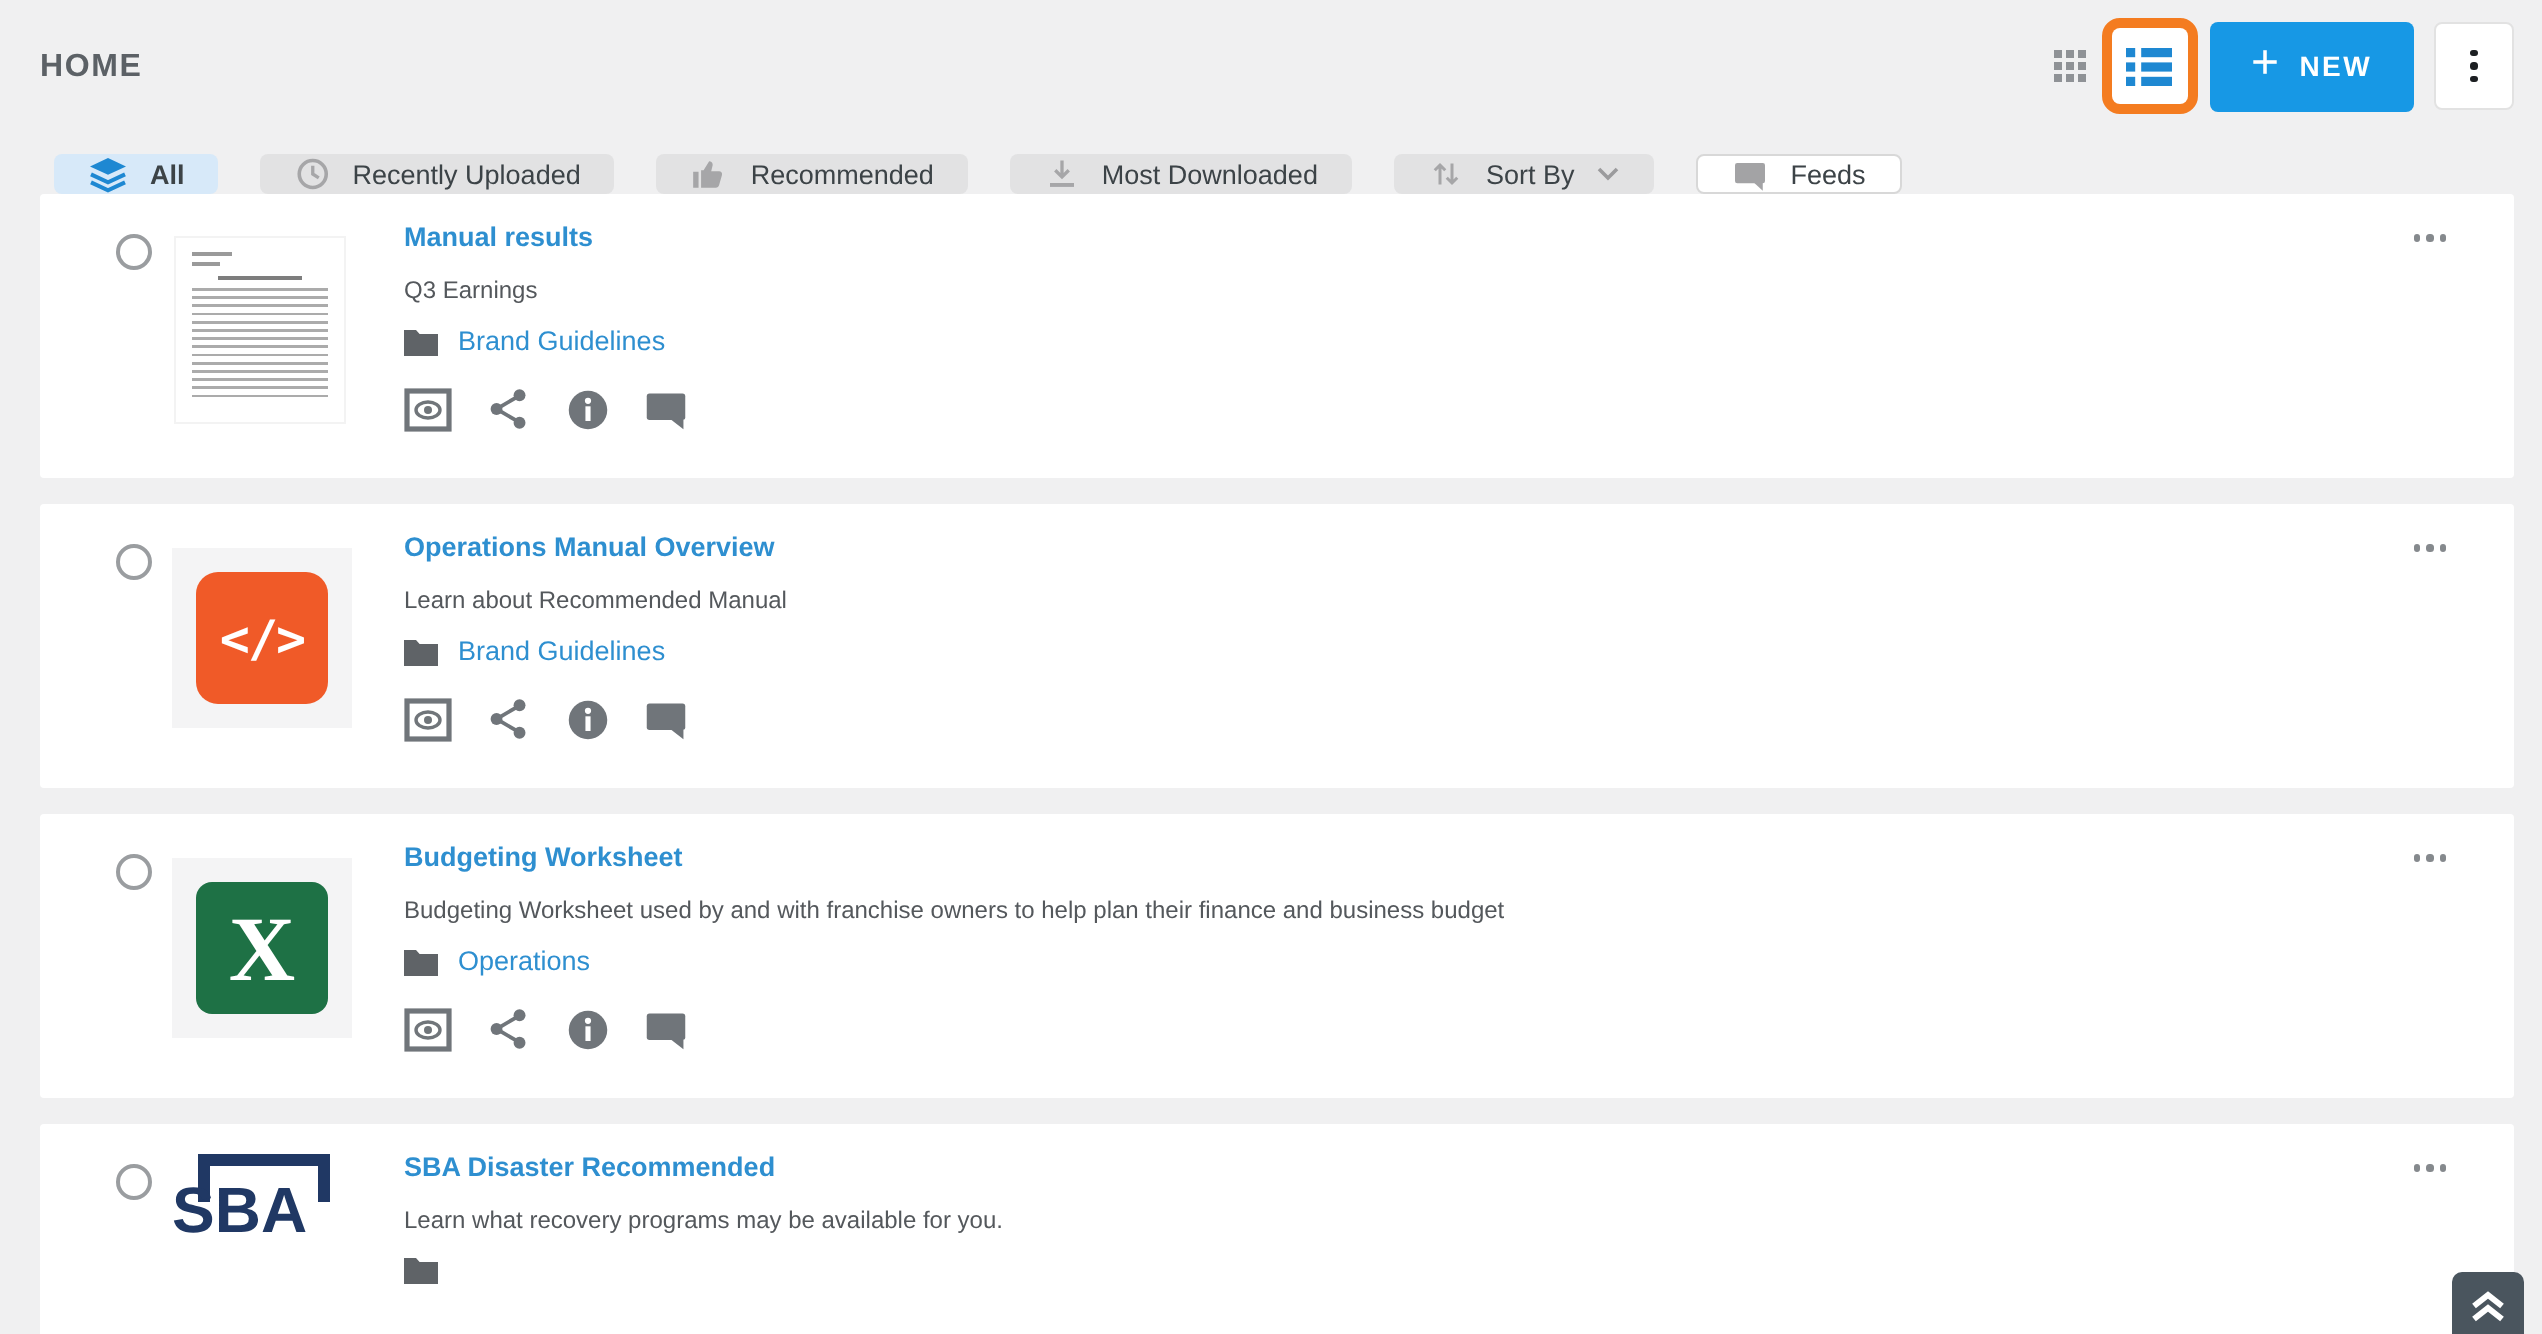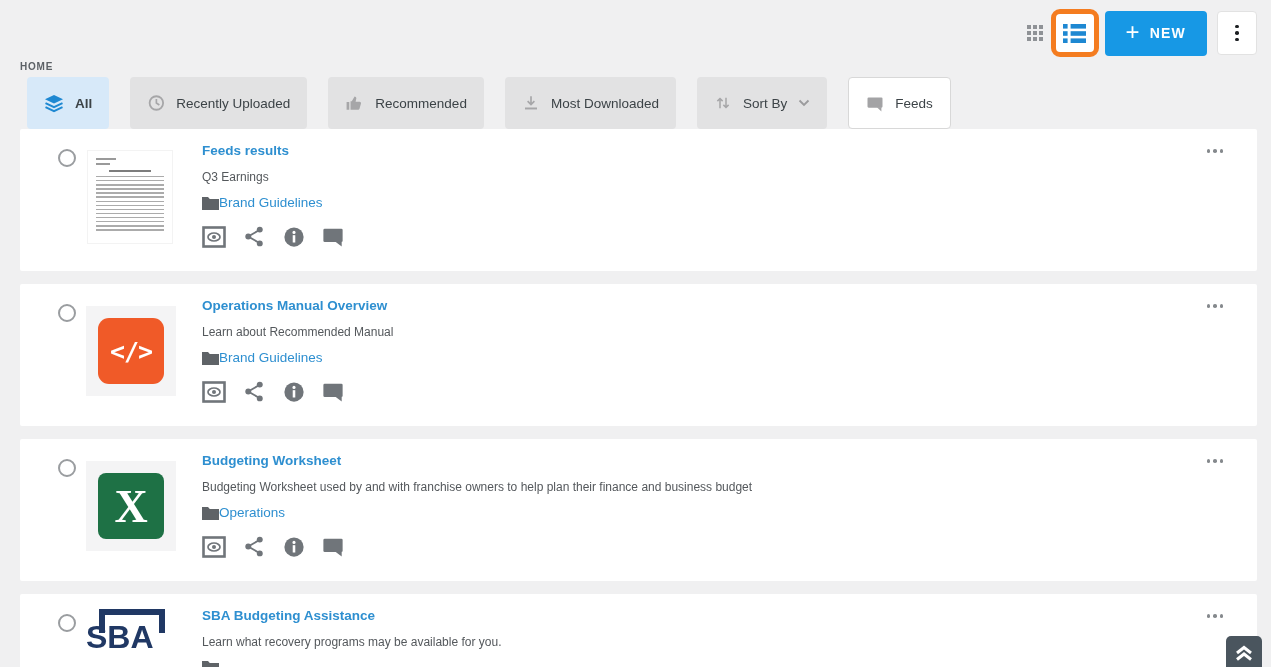--- a/index.html
+++ b/index.html
@@ -5,21 +5,21 @@
   * { margin:0; padding:0; box-sizing:border-box; }
   html,body { width:1271px; height:667px; overflow:hidden; }
   body {
     font-family:"Liberation Sans","DejaVu Sans",sans-serif;
     background:#f0f0f1; position:relative; color:#54585c;
   }
   
   .header { position:relative; height:66px; }
   .page-title {
     position:absolute; left:20px; top:25px;
-    font-size:10px; font-weight:bold; color:#5c6166; letter-spacing:.8px;margin-top:36px;
+    font-size:16px; font-weight:bold; color:#5c6166; letter-spacing:.8px;
   }
   .header-right {
     position:absolute; right:14px; top:8px; height:50px;
     display:flex; align-items:center;
   }
   .grid-icon {
     width:16px; height:16px; display:grid;
     grid-template-columns:repeat(3,4px); grid-template-rows:repeat(3,4px);
     gap:2px; margin-right:8px; cursor:pointer;
   }
@@ -41,21 +41,21 @@
   .new-btn .plus { font-size:24px; font-weight:400; line-height:1; margin-top:-3px; }
   .kebab-btn {
     width:40px; height:44px; background:#fff; border:1px solid #e2e2e2; border-radius:4px;
     display:flex; flex-direction:column; align-items:center; justify-content:center;
     gap:3px; cursor:pointer;
   }
   .kebab-btn i { width:3.5px; height:3.5px; border-radius:50%; background:#1c1f22; }
   
   .filters { display:flex; gap:21px; margin:11px 0 0 27px; }
   .fbtn {
-    height:52px; border:none; border-radius:4px; background:#e2e2e3;
+    height:20px; border:none; border-radius:4px; background:#e2e2e3;
     display:flex; align-items:center; gap:11px; padding:0 17px;
     font-size:13.5px; color:#3c4347; cursor:pointer; font-family:inherit;
   }
   .fbtn.active { background:#d7e9f9; }
   .fbtn.outline { background:#fff; border:1px solid #d8d8d8; }
   .fbtn svg { flex:0 0 auto; }
   
   .card {
     position:relative; background:#fff; border-radius:2px;
     margin:0 14px 13px 20px; height:142px;
@@ -85,21 +85,21 @@
   .sba-bracket { position:absolute; left:13px; top:0; width:66px; height:24px;
     border:6px solid #203864; border-bottom:none; }
   .sba-text { position:absolute; left:0; top:10px; font-size:32px; font-weight:bold;
     color:#203864; letter-spacing:0; font-family:"Liberation Sans",sans-serif; }
   
   .card-title {
     position:absolute; left:182px; top:14px; font-size:13.5px; font-weight:bold;
     color:#2e8fd0; text-decoration:none; cursor:pointer;
   }
   .card-sub { position:absolute; left:182px; top:41px; font-size:12px; color:#54585c; }
-  .folder-row { position:absolute; left:182px; top:66px; display:flex; align-items:center; }
+  .folder-row { position:absolute; left:182px; top:66px; display:flex; align-items:center; gap:10px; }
   .folder-link { font-size:13.5px; color:#2e8fd0; text-decoration:none; cursor:pointer; }
   .actions { position:absolute; left:182px; top:96px; display:flex; align-items:center; gap:17px; }
   .actions .act { cursor:pointer; display:flex; align-items:center; }
   .more-btn {
     position:absolute; right:30px; top:16px; display:flex; gap:3px; cursor:pointer; padding:4px;
   }
   .more-btn i { width:3.5px; height:3.5px; border-radius:50%; background:#85898d; }
   
   .scroll-top {
     position:fixed; right:9px; bottom:0; width:36px; height:31px;
@@ -218,21 +218,21 @@
 </div>
 
 <div class="card">
   <div class="radio"></div>
   <div class="thumb doc-page">
     <div class="doc-line w1"></div>
       <div class="doc-line w2"></div>
     <div class="doc-line center"></div>
     <div class="doc-body"></div>
   </div>
-  <a class="card-title">Feeds results</a>
+  <a class="card-title">Manual results</a>
   <div class="card-sub">Q3 Earnings</div>
   <div class="folder-row">
     <span style="display:flex;">
       <svg width="17" height="14" viewBox="0 0 17 14">
           <path d="M0 1h6l1.8 2H17v11H0z" fill="#5f6367"></path>
         </svg>
     </span>
     <a class="folder-link">Brand Guidelines</a>
   </div>
   <div class="actions">
@@ -375,21 +375,21 @@
       <i></i>
     </div>
 </div>
 
 <div class="card">
   <div class="radio"></div>
   <div class="thumb sba-logo">
     <div class="sba-bracket"></div>
     <div class="sba-text">SBA</div>
   </div>
-  <a class="card-title">SBA Budgeting Assistance</a>
+  <a class="card-title">SBA Disaster Recommended</a>
   <div class="card-sub">Learn what recovery programs may be available for you.</div>
   <div class="folder-row">
     <span style="display:flex;">
       <svg width="17" height="14" viewBox="0 0 17 14">
           <path d="M0 1h6l1.8 2H17v11H0z" fill="#5f6367"></path>
         </svg>
     </span>
     <a class="folder-link"></a>
   </div>
   <div class="more-btn">

